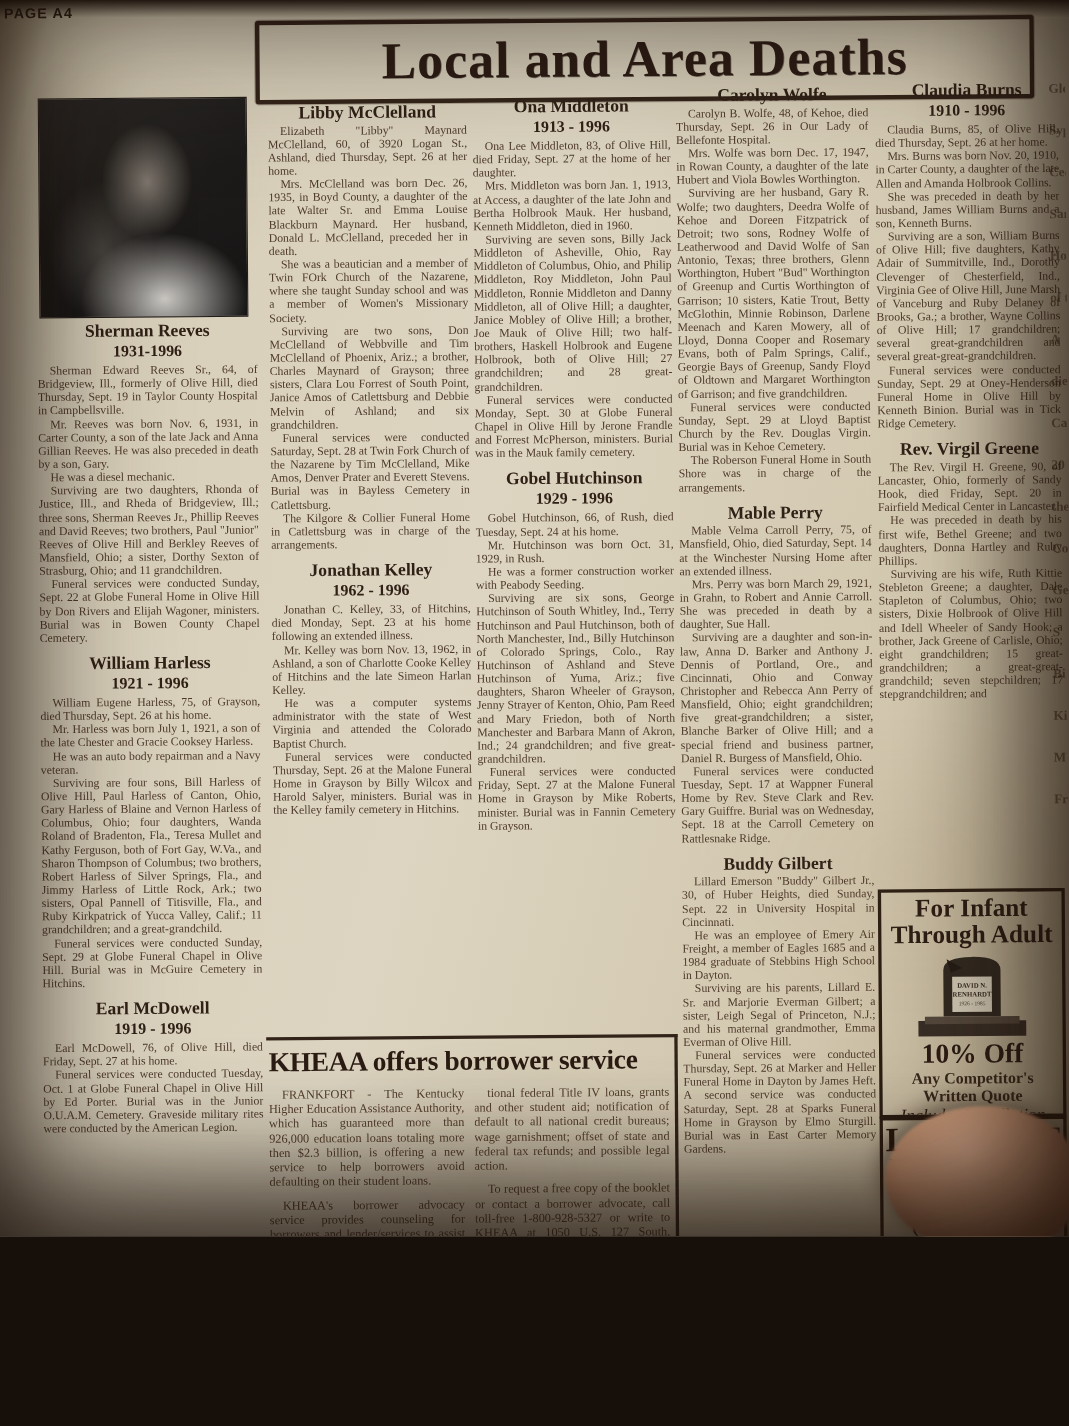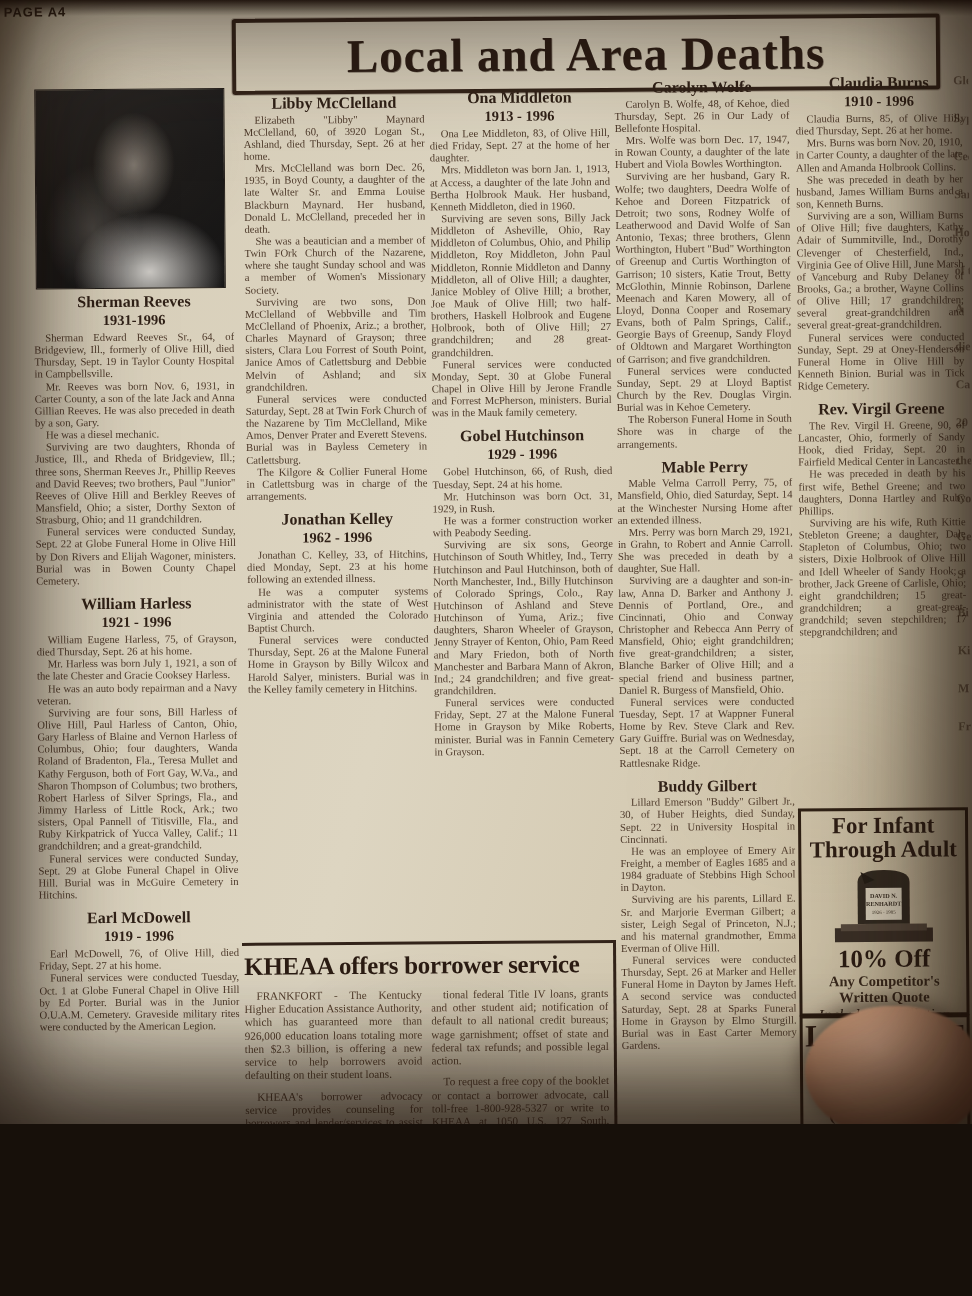--- a/index.html
+++ b/index.html
@@ -120,20 +120,21 @@
         <div class="blk blk-heading">Libby McClelland</div>
         <div class="blk blk-para">Elizabeth "Libby" Maynard McClelland, 60, of 3920 Logan St., Ashland, died Thursday, Sept. 26 at her home.</div>
         <div class="blk blk-para">Mrs. McClelland was born Dec. 26, 1935, in Boyd County, a daughter of the late Walter Sr. and Emma Louise Blackburn Maynard. Her husband, Donald L. McClelland, preceded her in death.</div>
         <div class="blk blk-para">She was a beautician and a member of Twin FOrk Church of the Nazarene, where she taught Sunday school and was a member of Women's Missionary Society.</div>
         <div class="blk blk-para">Surviving are two sons, Don McClelland of Webbville and Tim McClelland of Phoenix, Ariz.; a brother, Charles Maynard of Grayson; three sisters, Clara Lou Forrest of South Point, Janice Amos of Catlettsburg and Debbie Melvin of Ashland; and six grandchildren.</div>
         <div class="blk blk-para">Funeral services were conducted Saturday, Sept. 28 at Twin Fork Church of the Nazarene by Tim McClelland, Mike Amos, Denver Prater and Everett Stevens. Burial was in Bayless Cemetery in Catlettsburg.</div>
         <div class="blk blk-para">The Kilgore &amp; Collier Funeral Home in Catlettsburg was in charge of the arrangements.</div>
         <div class="blk blk-heading">Jonathan Kelley</div>
         <div class="blk blk-dates">1962 - 1996</div>
         <div class="blk blk-para">Jonathan C. Kelley, 33, of Hitchins, died Monday, Sept. 23 at his home following an extended illness.</div>
+        <div class="blk blk-para">Mr. Kelley was born Nov. 13, 1962, in Ashland, a son of Charlotte Cooke Kelley of Hitchins and the late Simeon Harlan Kelley.</div>
         <div class="blk blk-para">He was a computer systems administrator with the state of West Virginia and attended the Colorado Baptist Church.</div>
         <div class="blk blk-para">Funeral services were conducted Thursday, Sept. 26 at the Malone Funeral Home in Grayson by Billy Wilcox and Harold Salyer, ministers. Burial was in the Kelley family cemetery in Hitchins.</div>
       </div>
     <div class="col col3">
         <div class="blk blk-heading">Ona Middleton</div>
         <div class="blk blk-dates">1913 - 1996</div>
         <div class="blk blk-para">Ona Lee Middleton, 83, of Olive Hill, died Friday, Sept. 27 at the home of her daughter.</div>
         <div class="blk blk-para">Mrs. Middleton was born Jan. 1, 1913, at Access, a daughter of the late John and Bertha Holbrook Mauk. Her husband, Kenneth Middleton, died in 1960.</div>
         <div class="blk blk-para">Surviving are seven sons, Billy Jack Middleton of Asheville, Ohio, Ray Middleton of Columbus, Ohio, and Philip Middleton, Roy Middleton, John Paul Middleton, Ronnie Middleton and Danny Middleton, all of Olive Hill; a daughter, Janice Mobley of Olive Hill; a brother, Joe Mauk of Olive Hill; two half-brothers, Haskell Holbrook and Eugene Holbrook, both of Olive Hill; 27 grandchildren; and 28 great-grandchildren.</div>
         <div class="blk blk-para">Funeral services were conducted Monday, Sept. 30 at Globe Funeral Chapel in Olive Hill by Jerone Frandle and Forrest McPherson, ministers. Burial was in the Mauk family cemetery.</div>

